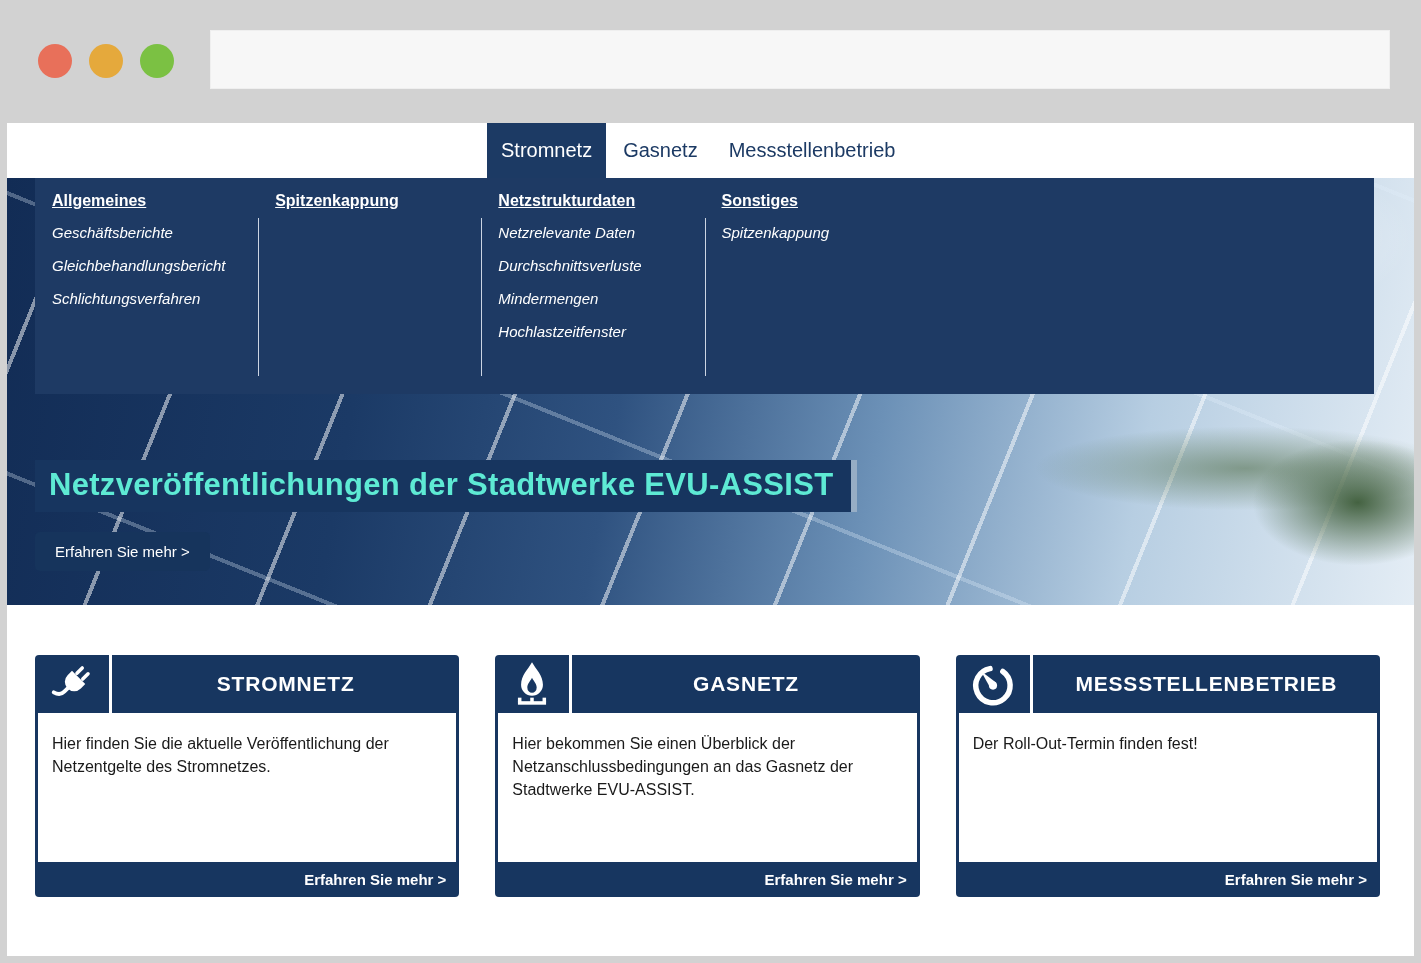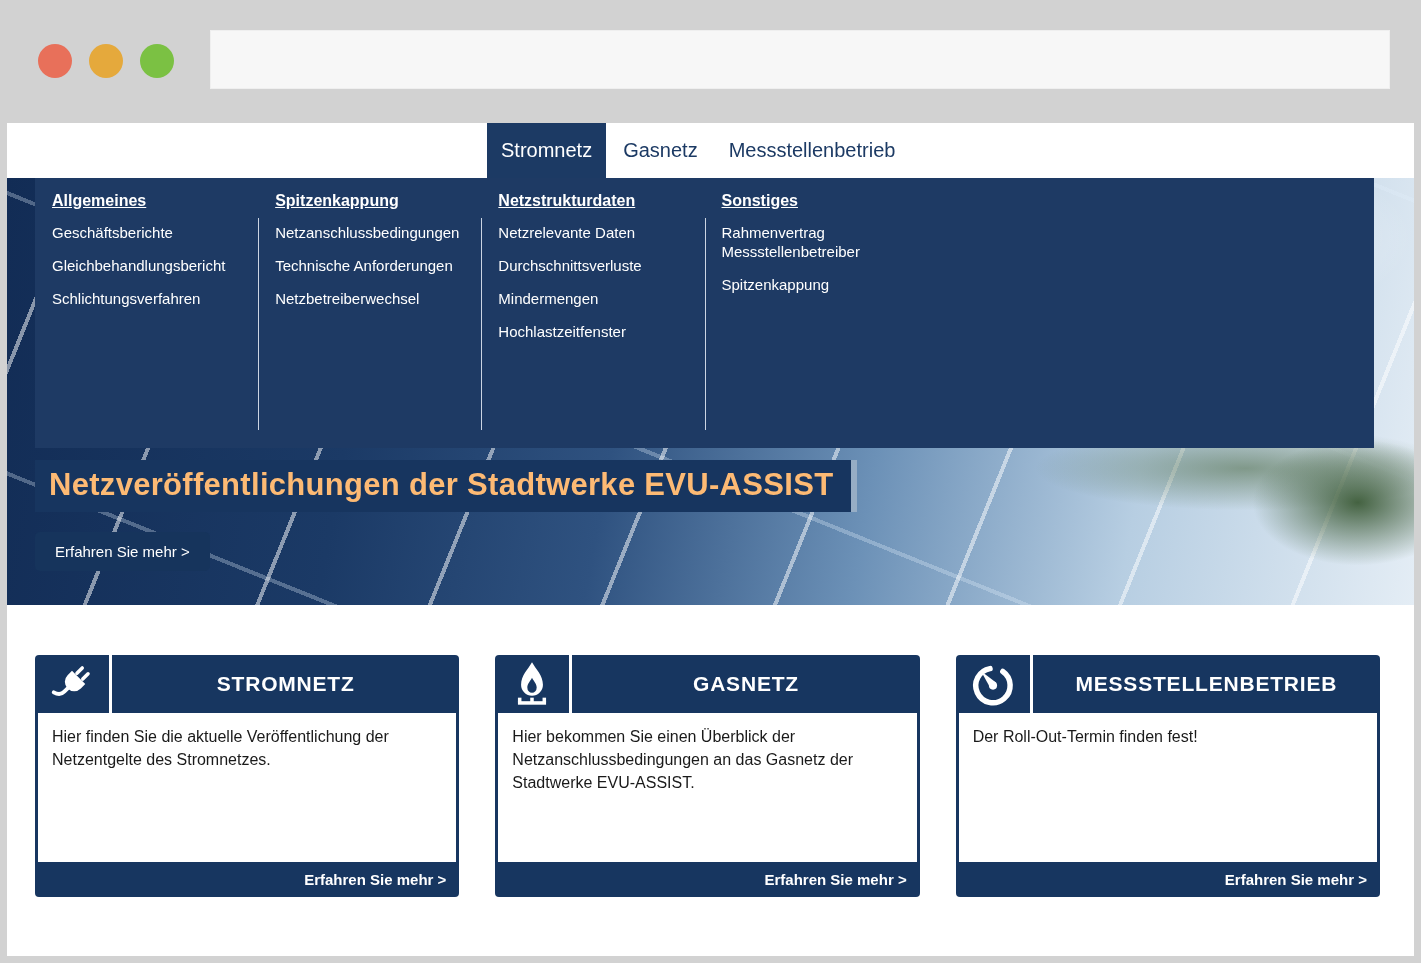--- a/index.html
+++ b/index.html
@@ -41,49 +41,49 @@
     background:
       radial-gradient(ellipse 150px 90px at 96% 76%, rgba(52,84,46,0.9), rgba(52,84,46,0) 70%),
       radial-gradient(ellipse 300px 60px at 88% 68%, rgba(70,100,60,0.55), rgba(70,100,60,0) 70%),
       radial-gradient(ellipse 420px 150px at 79% 14%, rgba(255,255,255,0.85), rgba(255,255,255,0) 70%),
       repeating-linear-gradient(112deg, rgba(255,255,255,0) 0 70px, rgba(255,255,255,0.50) 70px 74px, rgba(255,255,255,0) 74px 160px),
       repeating-linear-gradient(22deg, rgba(255,255,255,0) 0 120px, rgba(225,238,250,0.30) 120px 124px, rgba(255,255,255,0) 124px 260px),
       linear-gradient(100deg, #122c55 0%, #1b3a66 26%, #2f5280 44%, #6c91b7 62%, #b7cee2 80%, #e4edf5 100%);
   }
   .hero-title-box {
     position: absolute; left: 28px; top: 282px;
-    background: #17355f; color: #fdba74;
+    background: #17355f; color: #5eead4;
     font-size: 31px; font-weight: bold; letter-spacing: 0.3px;
     padding: 7px 18px 9px 14px; white-space: nowrap;
     box-shadow: 6px 0 0 rgba(190,200,212,0.55);
   }
   .hero-cta {
     position: absolute; left: 28px; top: 354px;
     background: #16345c; color: #ffffff; border: none; border-radius: 5px;
     font-family: "Liberation Sans", sans-serif; font-size: 15px;
     padding: 0 20px; height: 39px; line-height: 39px; cursor: pointer;
   }
 
   
   .mega-menu {
-    position: absolute; top: 55px; left: 28px; width: 1339px; height: 270px;
+    position: absolute; top: 55px; left: 28px; width: 1339px; height: 216px;
     background: #1e3a64; z-index: 5;
     display: grid; grid-template-columns: repeat(6, 1fr);
     padding: 10px 0 0 0;
   }
   .menu-col { position: relative; padding: 0 10px 0 17px; }
   .menu-col + .menu-col::before {
     content: ""; position: absolute; left: 0; top: 30px; bottom: 18px;
     width: 1px; background: #ccd4e2;
   }
   .menu-heading {
     color: #ffffff; font-size: 16px; font-weight: bold;
     text-decoration: underline; margin: 4px 0 13px 0; cursor: pointer;
   }
-  .menu-col ul { list-style: none; }
+  .menu-col ul { list-style: none; font-style: italic; }
   .menu-col li {
     color: #ffffff; font-size: 15px; line-height: 19px;
     margin-bottom: 14px; cursor: pointer;
   }
 
   
   .cards-row {
     position: absolute; top: 532px; left: 28px; width: 1345px;
     display: flex; gap: 36px;
   }
@@ -94,21 +94,21 @@
   }
   .card-icon-cell { display: flex; align-items: center; justify-content: center; height: 58px; }
   .card-header-sep { width: 3px; height: 58px; background: #ffffff; }
   .card-title {
     color: #ffffff; text-align: center; font-size: 21px; font-weight: bold;
     letter-spacing: 0.8px;
   }
   .card-body {
     height: 149px; background: #ffffff;
     border-left: 3px solid #173660; border-right: 3px solid #173660;
-    padding: 12px 14px; font-size: 16px; line-height: 23px; color: #1a1a1a;
+    padding: 19px 14px; font-size: 16px; line-height: 23px; color: #1a1a1a;
   }
   .card-footer {
     height: 35px; background: #173660; border-radius: 0 0 4px 4px;
     color: #ffffff; font-size: 15px; font-weight: bold;
     text-align: right; line-height: 35px; padding-right: 13px; cursor: pointer;
   }
 </style>
 </head>
 <body>
 
@@ -140,39 +140,33 @@
     <div class="menu-col">
       <div class="menu-heading">Allgemeines</div>
       <ul>
         <li>Geschäftsberichte</li>
         <li>Gleichbehandlungsbericht</li>
         <li>Schlichtungsverfahren</li>
       </ul>
     </div>
     <div class="menu-col">
       <div class="menu-heading">Spitzenkappung</div>
-      <ul>
-        <li>Netzanschlussbedingungen</li>
-        <li>Technische Anforderungen</li>
-        <li>Netzbetreiberwechsel</li>
-      </ul>
     </div>
     <div class="menu-col">
       <div class="menu-heading">Netzstrukturdaten</div>
       <ul>
         <li>Netzrelevante Daten</li>
         <li>Durchschnittsverluste</li>
         <li>Mindermengen</li>
         <li>Hochlastzeitfenster</li>
       </ul>
     </div>
     <div class="menu-col">
       <div class="menu-heading">Sonstiges</div>
       <ul>
-        <li>Rahmenvertrag Messstellenbetreiber</li>
         <li>Spitzenkappung</li>
       </ul>
     </div>
   </div>
 
   <div class="cards-row">
 
     <div class="card">
       <div class="card-header">
         <div class="card-icon-cell">

